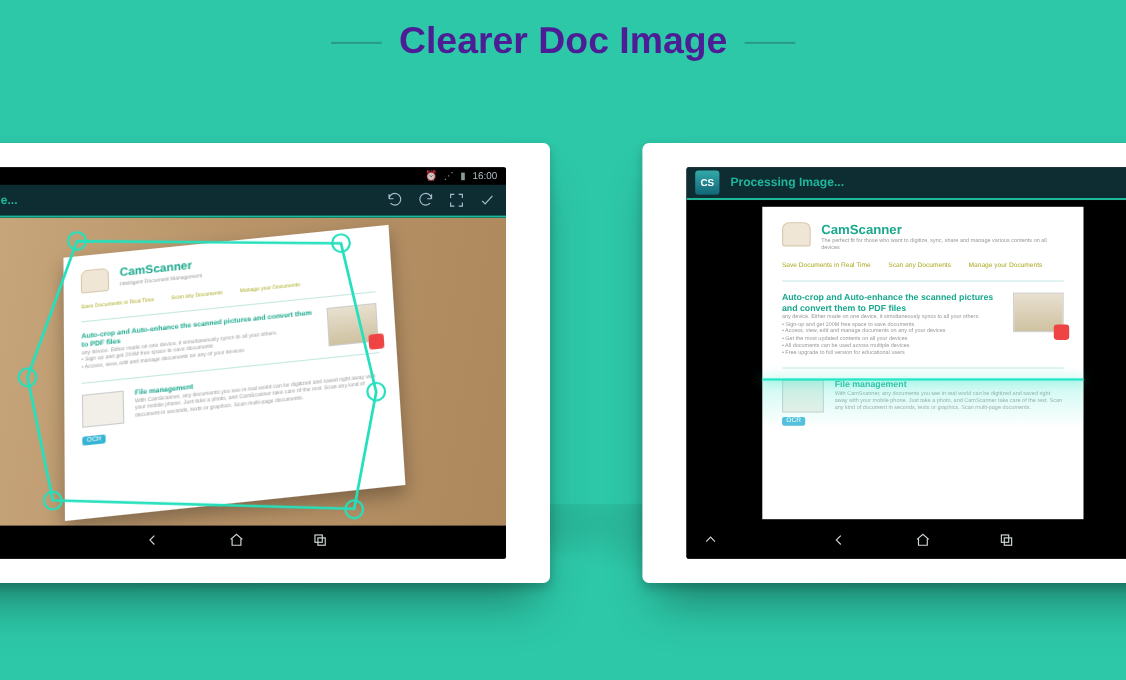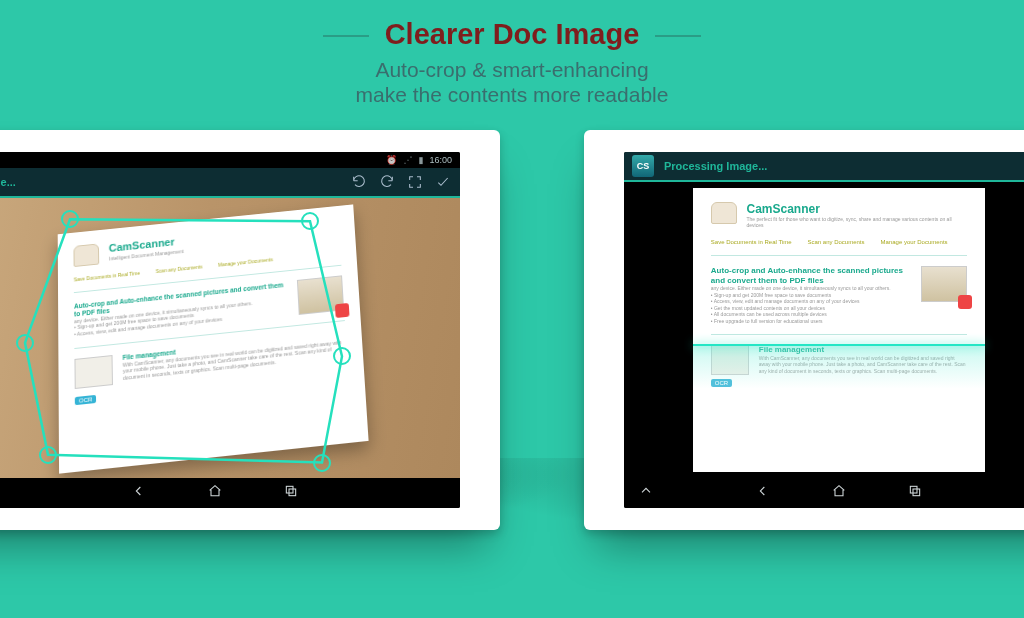--- a/index.html
+++ b/index.html
@@ -1,20 +1,20 @@
 <!DOCTYPE html>
 <html><head>
 <meta charset="utf-8">
 <style>
   * { margin: 0; padding: 0; box-sizing: border-box; }
   body { width: 1024px; height: 618px; background: #2dc8a8; font-family: "Segoe UI", Arial, sans-serif; overflow: hidden; position: relative; }
 
   
   .heading { text-align: center; padding-top: 18px; color: #375a5a; }
-  .heading .title { font-size: 29px; font-weight: 600; color: #7f1d1d; display: inline-block; position: relative; }
+  .heading .title { font-size: 34px; font-weight: 600; color: #4c1d95; display: inline-block; position: relative; }
   .heading .title::before,
   .heading .title::after { content:""; position:absolute; top:50%; width:46px; height:2px; background:#2a9d86; }
   .heading .title::before { left:-62px; }
   .heading .title::after  { right:-62px; }
   .heading .sub { margin-top: 6px; font-size: 21px; color: #3a6e6e; line-height: 1.2; }
 
   
   .shadow-strip { position:absolute; left:0; right:0; bottom:-10px; height:170px;
     background: radial-gradient(ellipse 60% 60% at 20% 10%, rgba(0,0,0,.25), transparent 60%),
                 radial-gradient(ellipse 60% 60% at 80% 10%, rgba(0,0,0,.25), transparent 60%); }
@@ -77,24 +77,20 @@
   .scanfade { position:absolute; left:0; right:0; top:55%; bottom:0; background:linear-gradient(to bottom, rgba(36,230,197,.25), rgba(255,255,255,.0) 35%); }
   .docR .below { filter: blur(.4px) opacity(.85); }
 
   .tiny { font-size:5px; color:#999; line-height:1.3; }
 </style>
 </head>
 <body>
 
 <div class="heading">
   <div class="title">Clearer Doc Image</div>
-  <div class="sub">
-    <div>Auto-crop &amp; smart-enhancing</div>
-    <div>make the contents more readable</div>
-  </div>
 </div>
 
 <div class="shadow-strip"></div>
 
 <div class="stage">
 
   <div class="tablet left">
     <div class="screen">
 
       <div class="statusbar">

